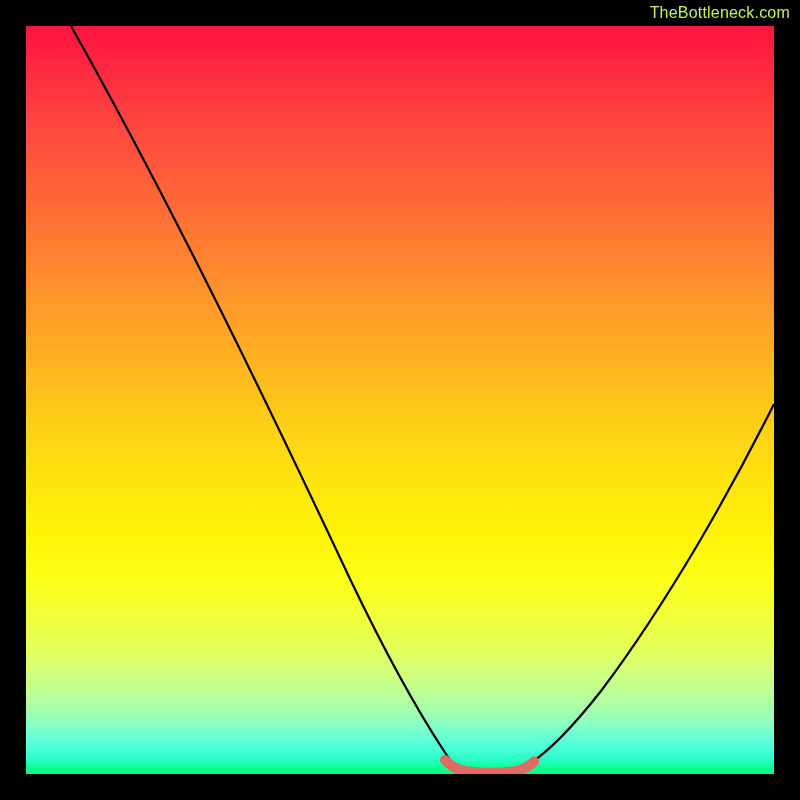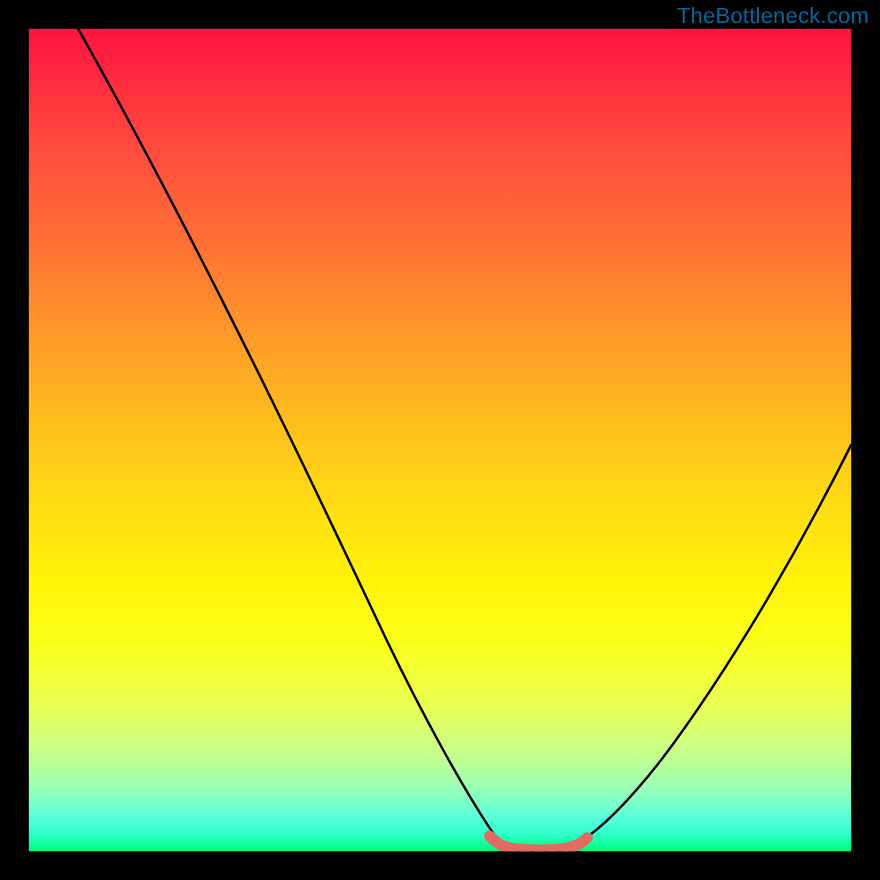--- a/index.html
+++ b/index.html
@@ -54,22 +54,22 @@
     );
   }
   .svg-layer {
     position: absolute;
     inset: 0;
   }
   .watermark {
     position: absolute;
     top: 4px;
     right: 10px;
-    color: #0369a1;
-    font-size: 20px;
+    color: #bef264;
+    font-size: 16px;
     font-weight: 400;
     letter-spacing: 0.2px;
   }
 </style>
 </head>
 <body>
 
 <div class="stage">
 
   <div class="plot-area">

